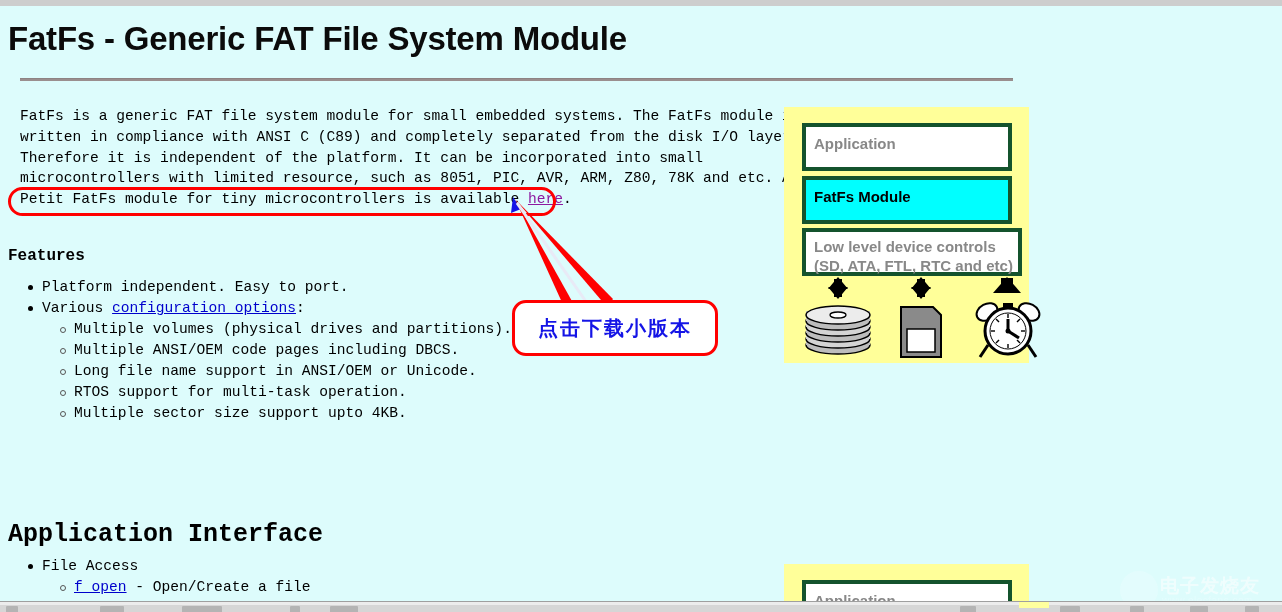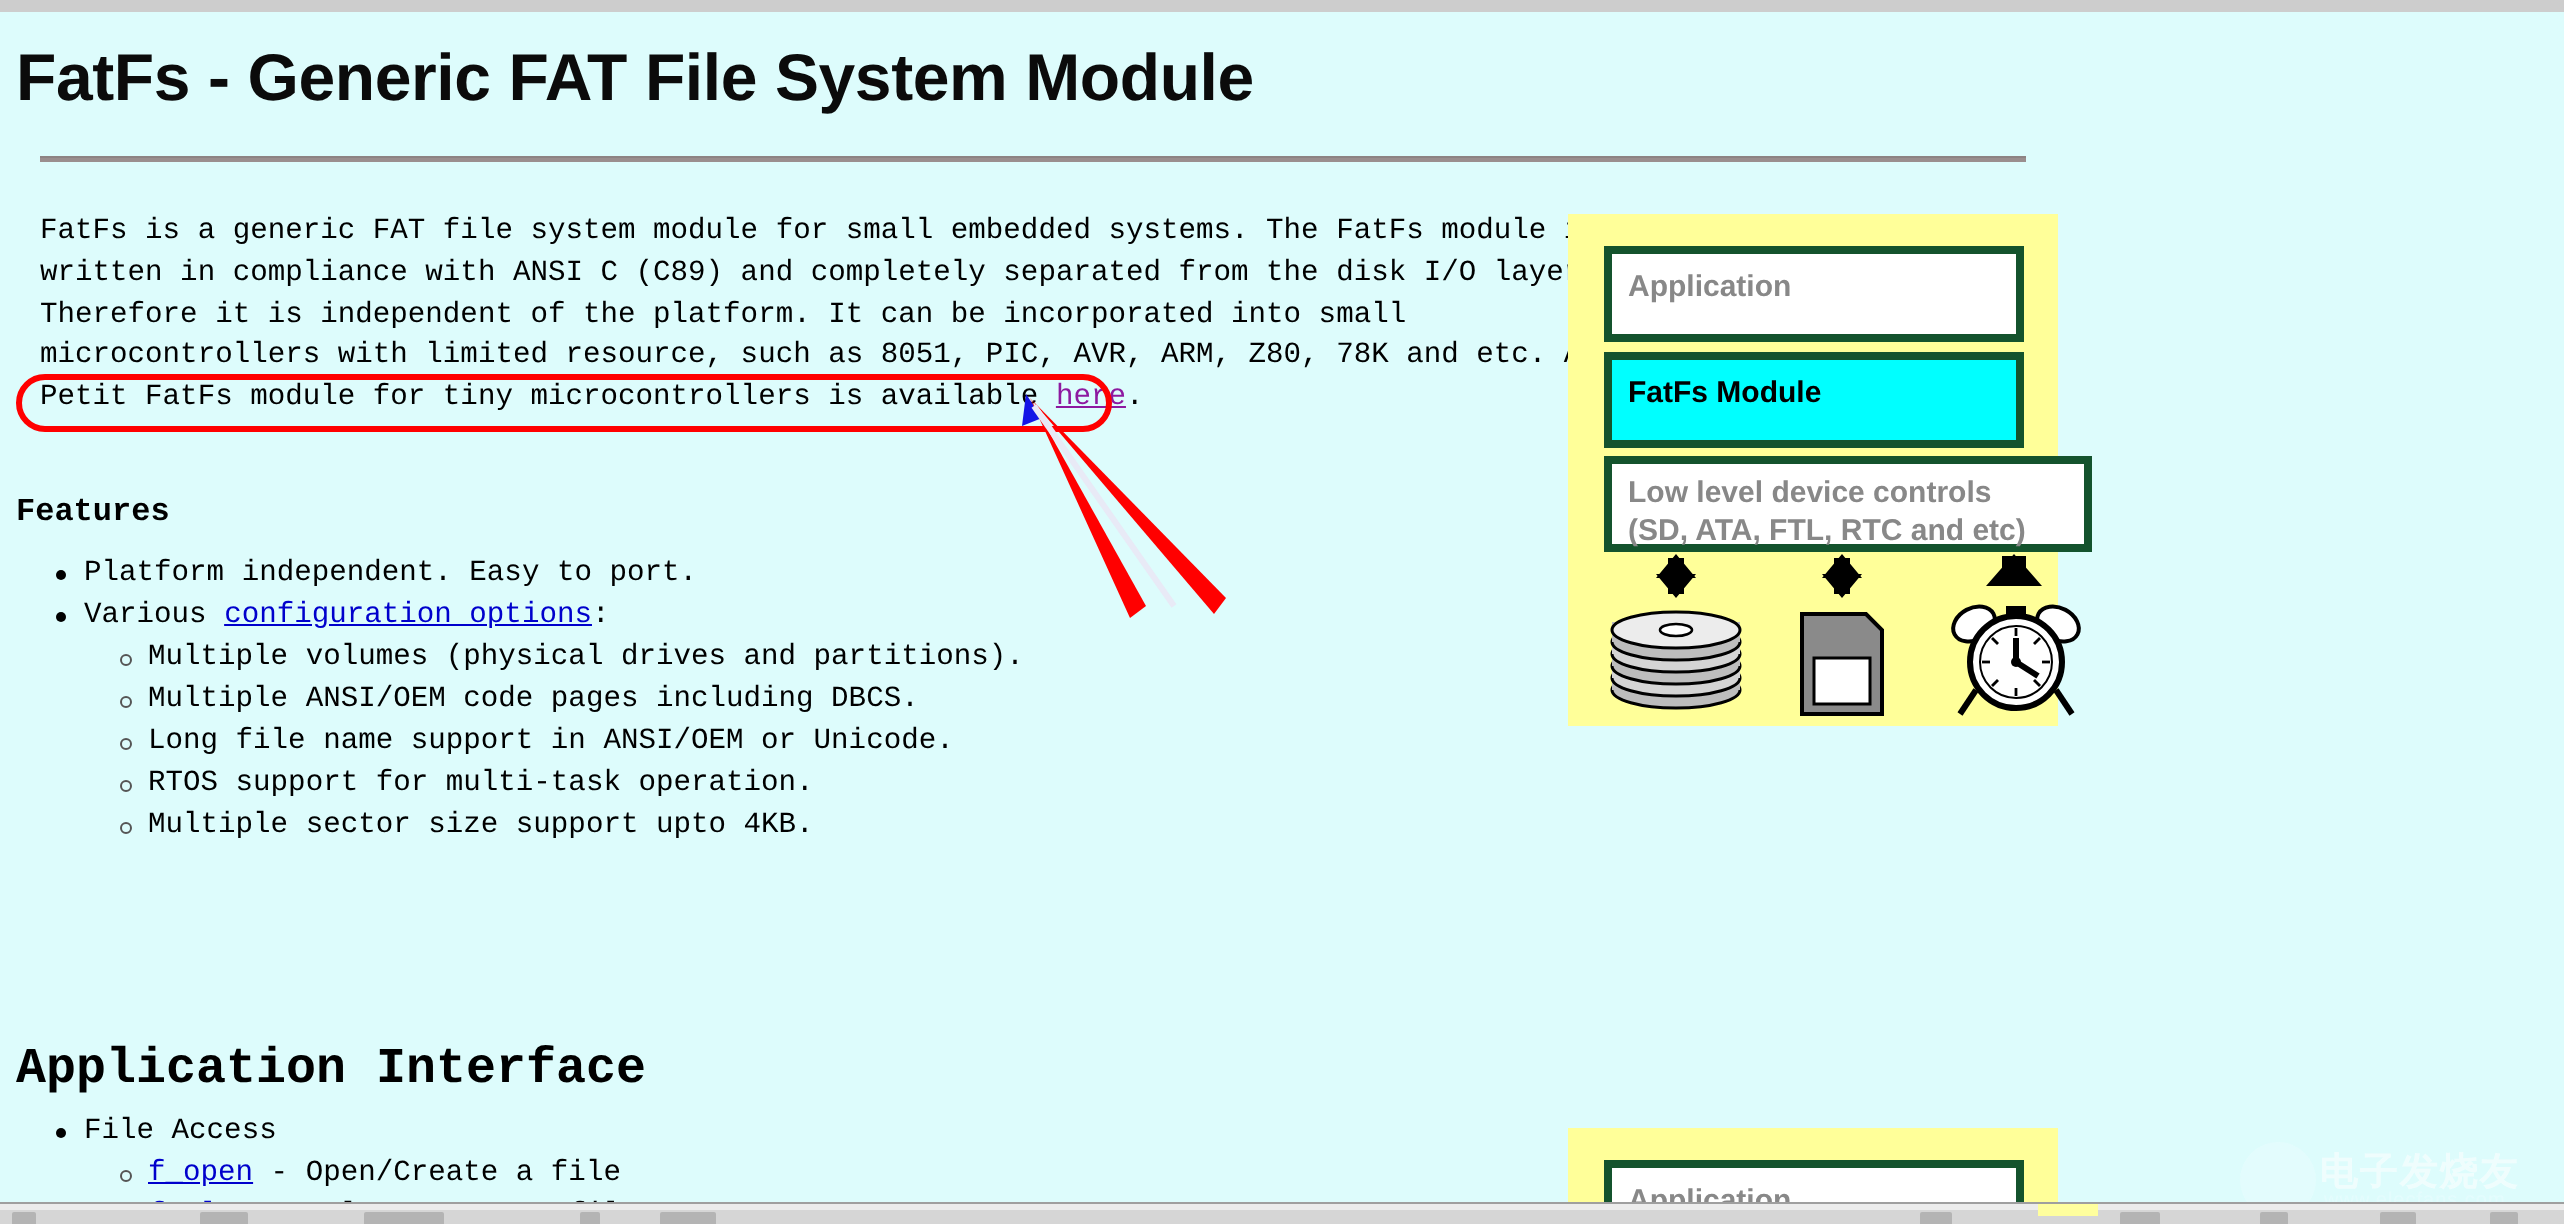--- a/index.html
+++ b/index.html
@@ -319,27 +319,30 @@
     </li>
   </ul>
 
   <svg id="annotation-arrow" viewBox="0 0 240 130">
     <polygon points="18,6 16,22 26,18" fill="#1414e6"></polygon>
     <path d="M20,8 L70,118 L78,112 Z" fill="#ff0000"></path>
     <path d="M20,8 L118,108 L112,116 Z" fill="#ff0000"></path>
     <path d="M22,12 L92,112" stroke="#e8eaf6" stroke-width="3" fill="none"></path>
   </svg>
 
+  <div id="annotation-box">
+    <div id="annotation-text">点击下载小版本</div>
+  </div>
 
   <div id="diagram-1" class="diagram-panel">
     <div class="layer-box" style="left:18px; top:16px; width:210px; height:48px;">Application</div>
 
     <div class="layer-box accent" style="left:18px; top:69px; width:210px; height:48px;">FatFs Module</div>
 
-    <div class="layer-box" style="left:18px; top:121px; width:244px; height:48px; padding-top:5px;">
+    <div class="layer-box" style="left:18px; top:121px; width:220px; height:48px; padding-top:5px;">
       <span>Low level device controls</span><br>
       <span>(SD, ATA, FTL, RTC and etc)</span>
     </div>
 
     <svg class="dev-icon" style="left:20px; top:170px;" width="76" height="82" viewBox="0 0 76 82">
 
       <polygon points="30,2 38,2 38,10 44,10 34,22 24,10 30,10" fill="#000"></polygon>
       <polygon points="34,0 44,12 38,12 38,20 30,20 30,12 24,12" fill="#000"></polygon>
 
       <g>

